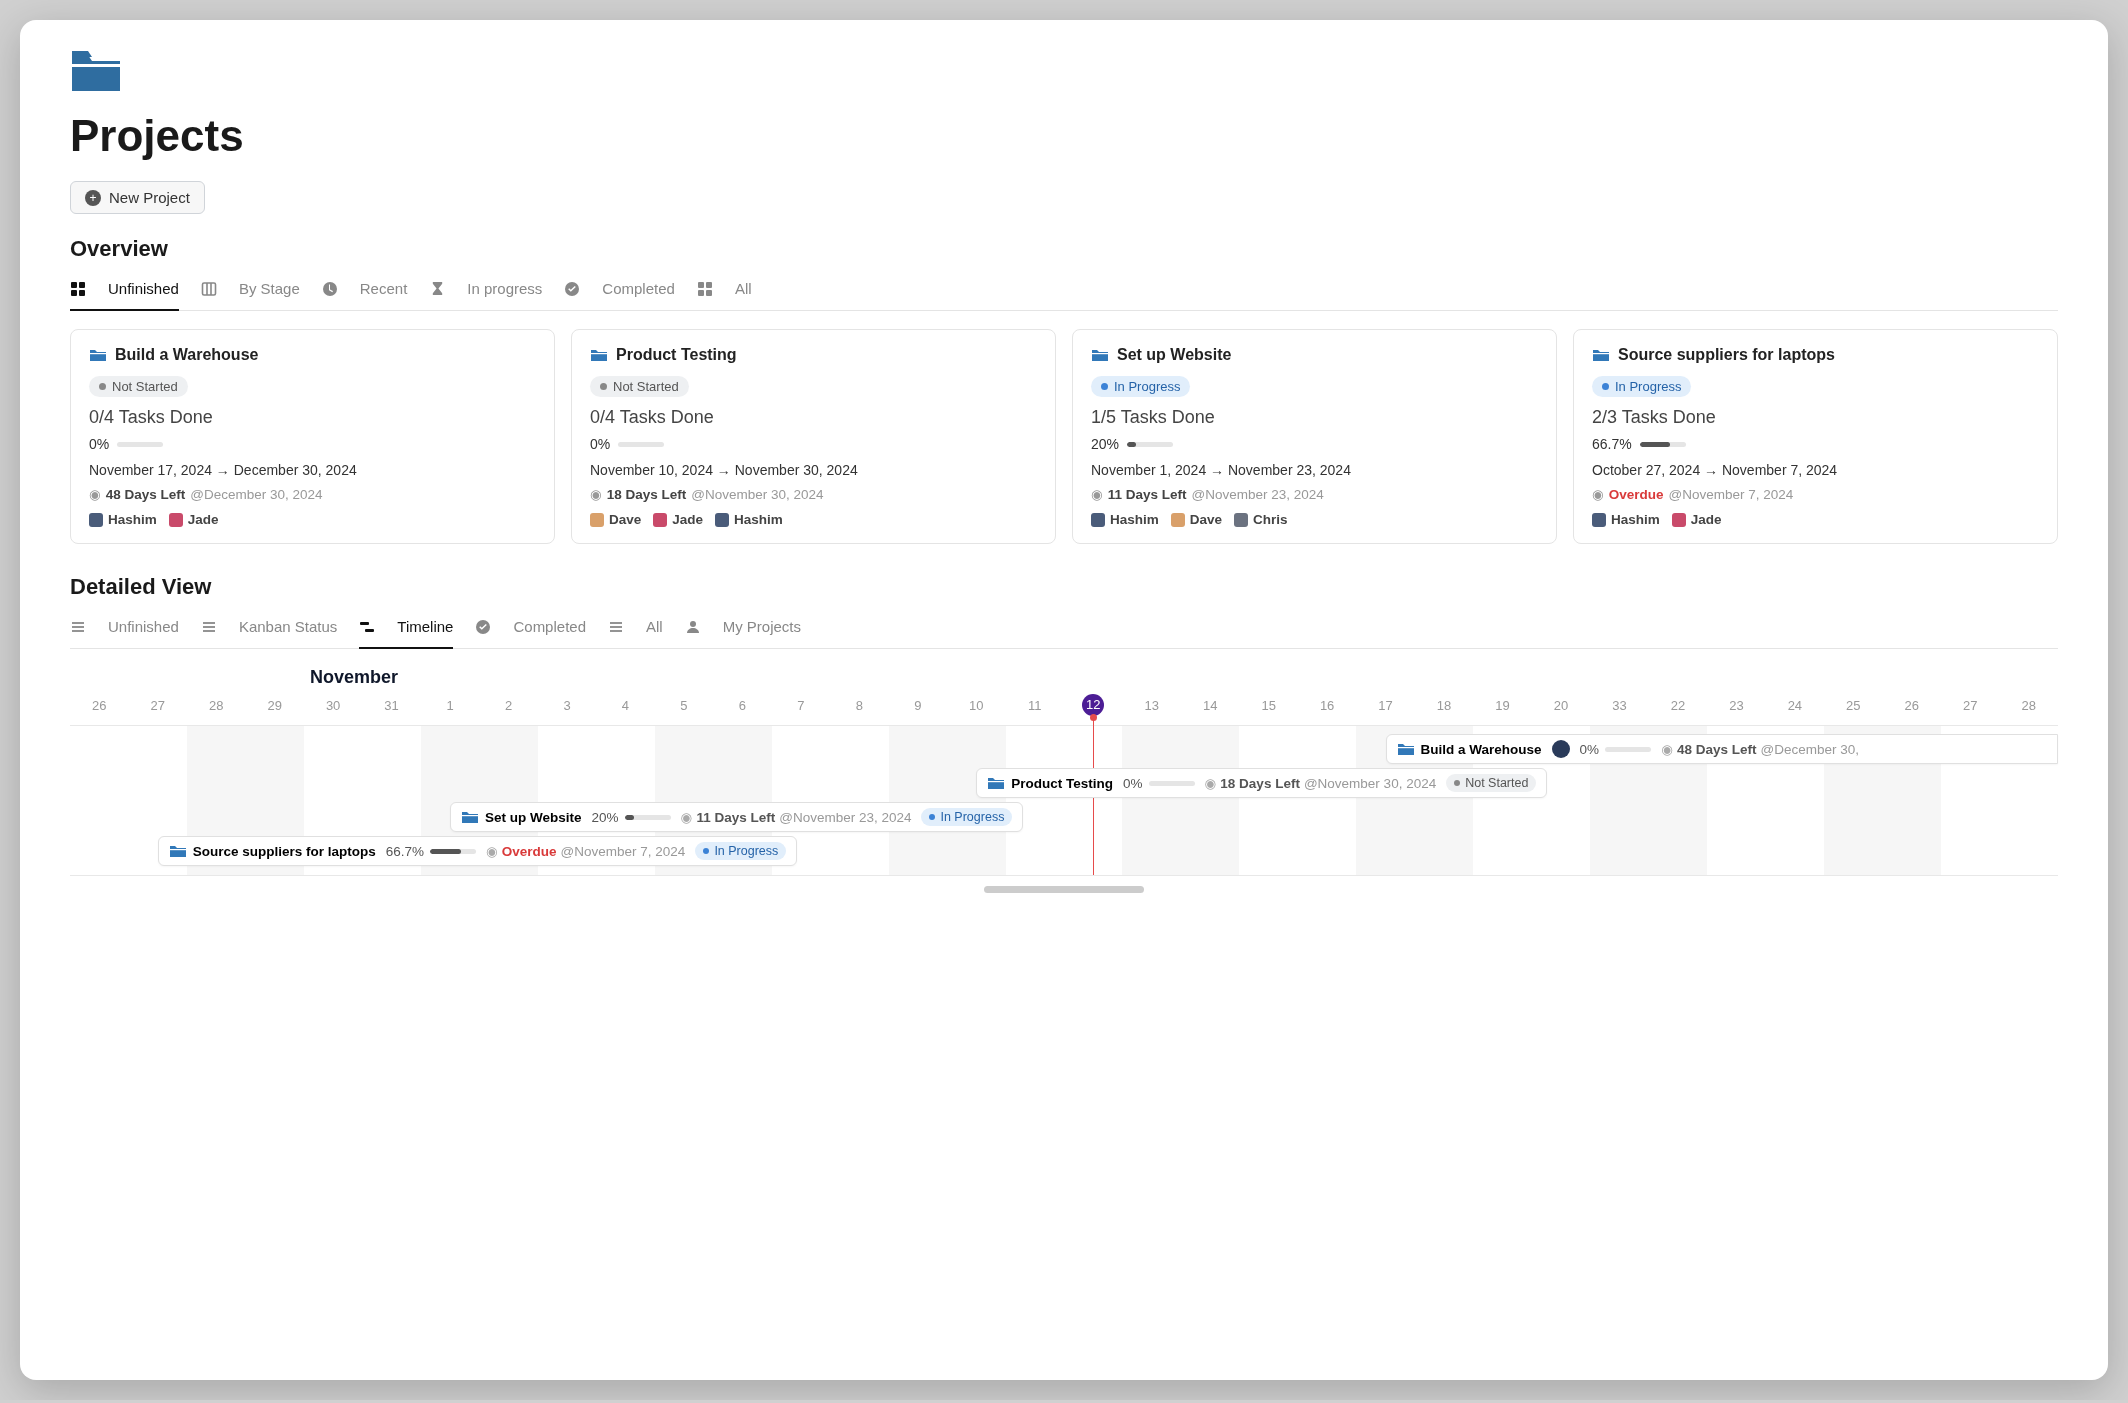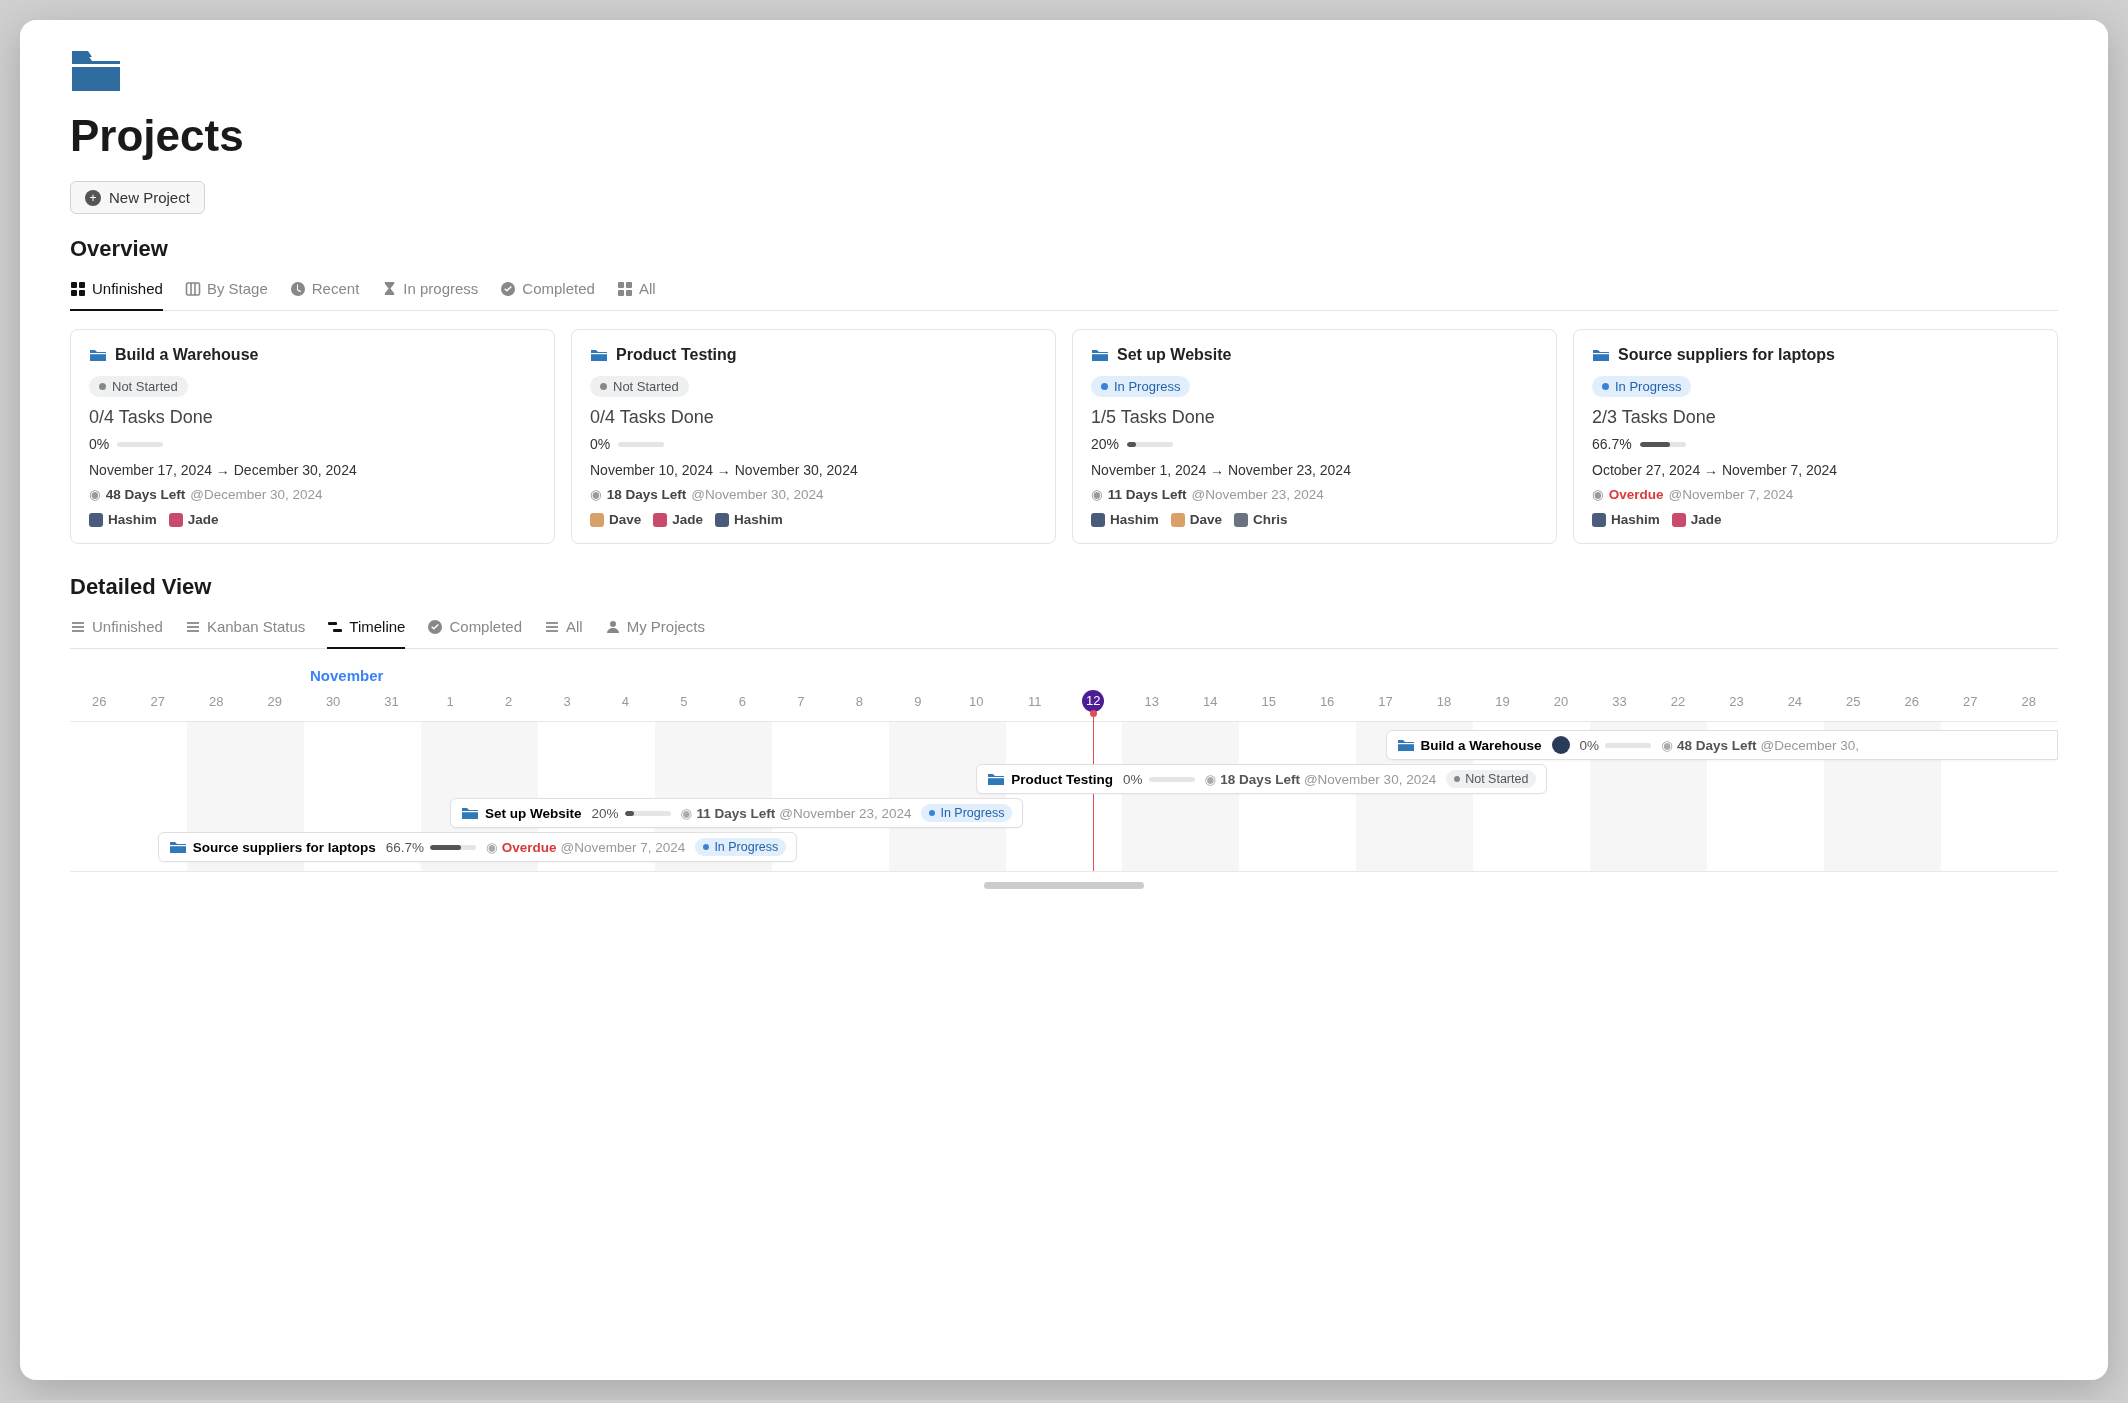--- a/index.html
+++ b/index.html
@@ -36,21 +36,21 @@
     color: #fff; font-size: 12px; line-height: 1;
   }
   h2.section {
     font-size: 22px; font-weight: 700; color: #1a1a1a; margin-bottom: 10px;
   }
   .tabs {
     display: flex; gap: 22px; border-bottom: 1px solid #e4e4e4;
     margin-bottom: 18px; align-items: center;
   }
   .tab {
-    display: inline-flex; align-items: center; gap: 6px;
+    display: inline-flex; align-items: center; gap: 22px;
     padding: 8px 0 12px 0; font-size: 15px; color: #888;
     cursor: pointer; border-bottom: 2px solid transparent;
     margin-bottom: -1px; font-weight: 500;
   }
   .tab.active { color: #111; border-bottom-color: #111; }
   .tab .ticon { width: 16px; height: 16px; display: inline-flex; align-items: center; justify-content: center; }
   .cards {
     display: grid; grid-template-columns: repeat(4, 1fr); gap: 16px;
     margin-bottom: 30px;
   }
@@ -81,21 +81,21 @@
   .due { font-size: 13.5px; display: flex; align-items: center; gap: 5px; margin-bottom: 10px; }
   .due .clock { color: #999; }
   .due-days { font-weight: 600; color: #444; }
   .due-days.overdue { color: #d93a3a; }
   .due-date { color: #999; }
   .assignees { display: flex; gap: 12px; flex-wrap: wrap; }
   .assignee { display: inline-flex; align-items: center; gap: 5px; font-size: 13.5px; color: #444; font-weight: bold; }
   .avatar { width: 14px; height: 14px; border-radius: 3px; display: inline-block; }
   
   .timeline-wrap { position: relative; margin-top: 8px; }
-  .tl-month { font-size: 15px; font-weight: 600; color: #3b82f6; padding-left: 240px; margin-bottom: 6px; }
+  .tl-month { font-size: 18px; font-weight: 600; color: #0f172a; padding-left: 240px; margin-bottom: 6px; }
   .tl-header {
     display: grid; grid-template-columns: repeat(34, 1fr);
     font-size: 13px; color: #999; text-align: center;
     border-bottom: 1px solid #e8e8e8; padding-bottom: 8px;
   }
   .tl-day { padding: 4px 0; }
   .tl-day.today {
     background: #4c1d95; color: #fff; border-radius: 50%;
     width: 22px; height: 22px; line-height: 22px; margin: 0 auto;
     padding: 0; font-weight: 400;

